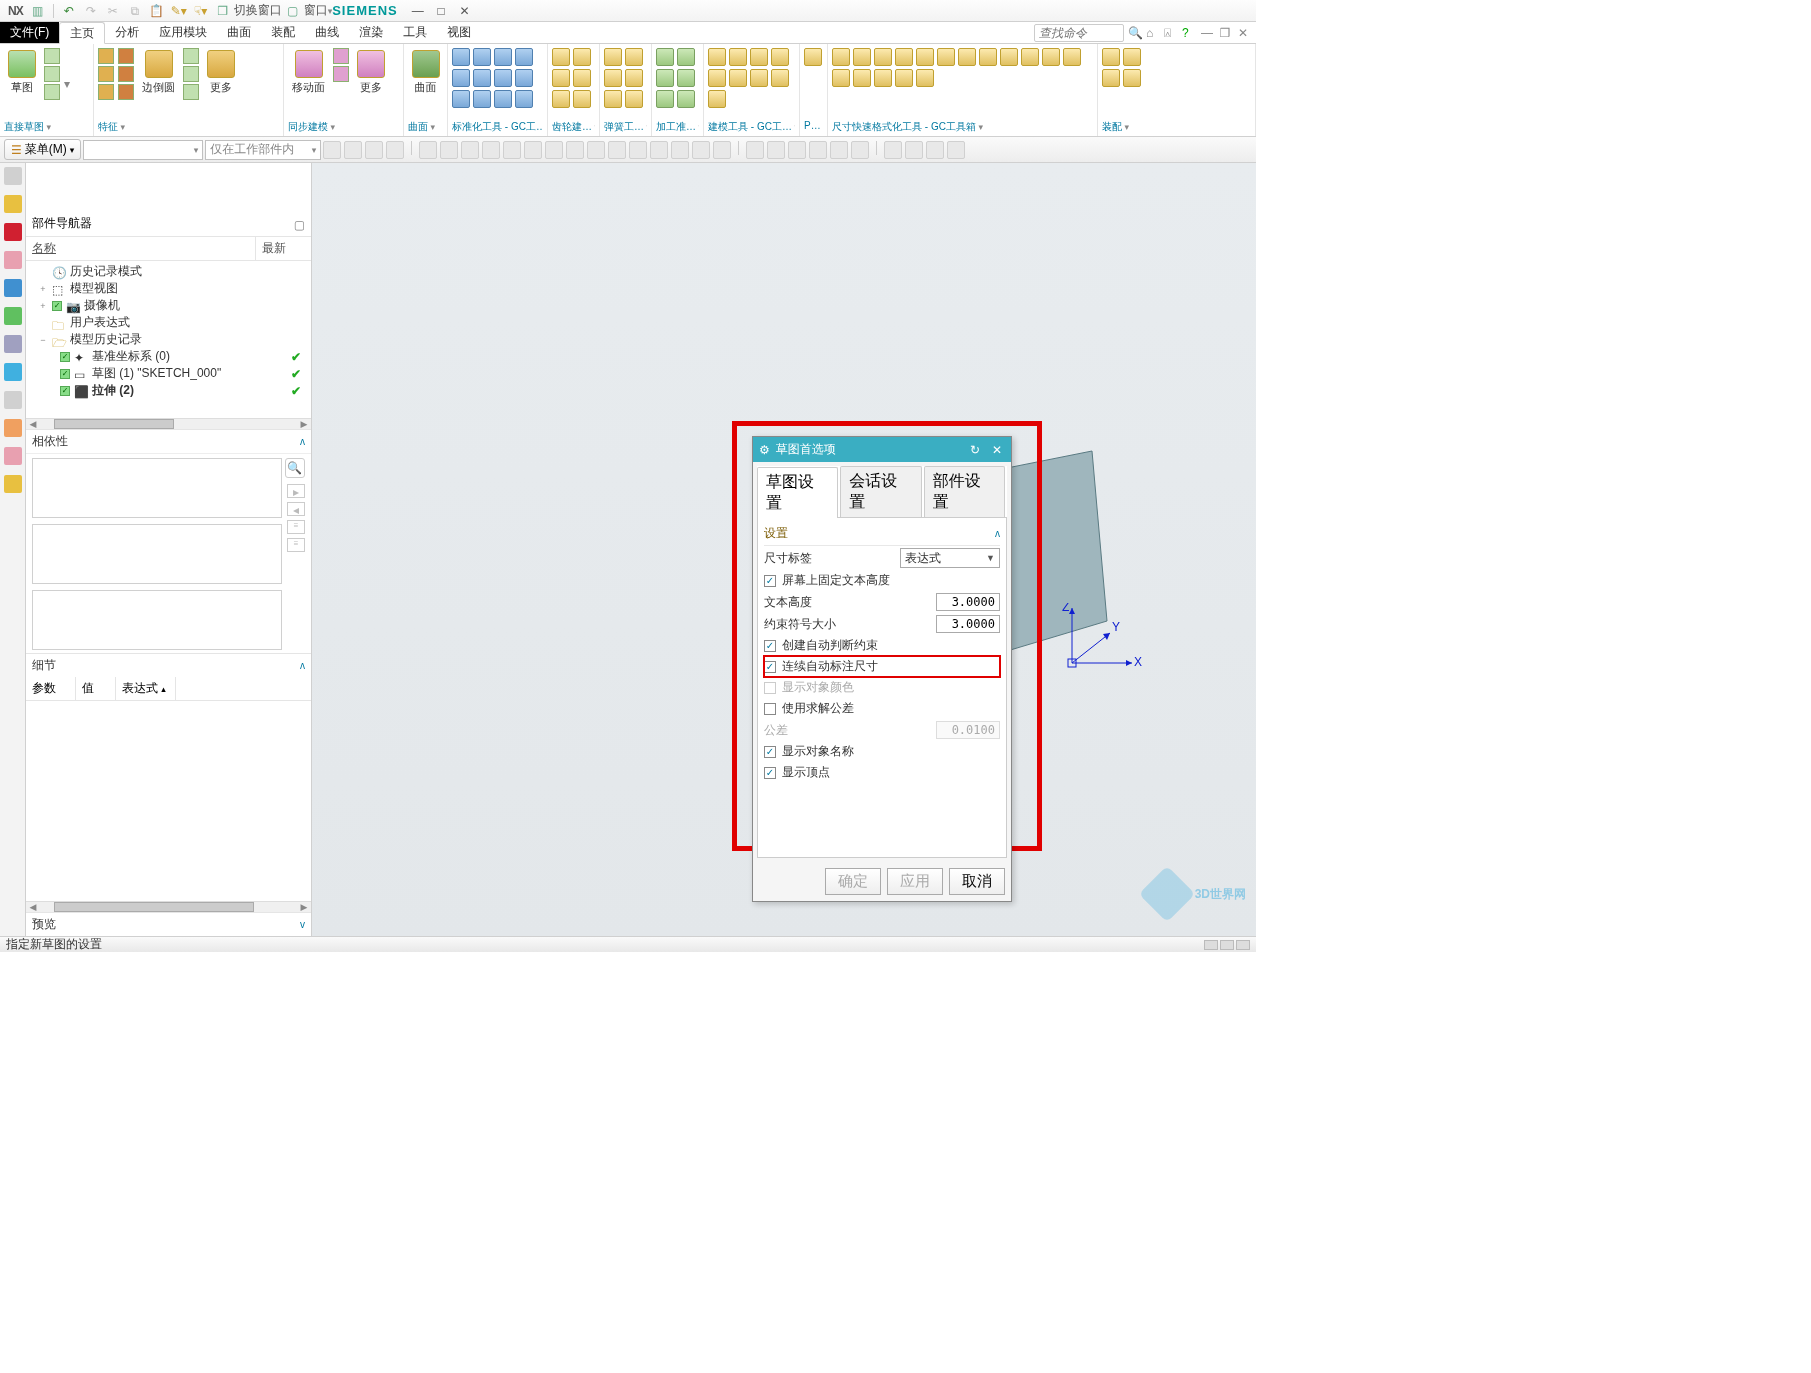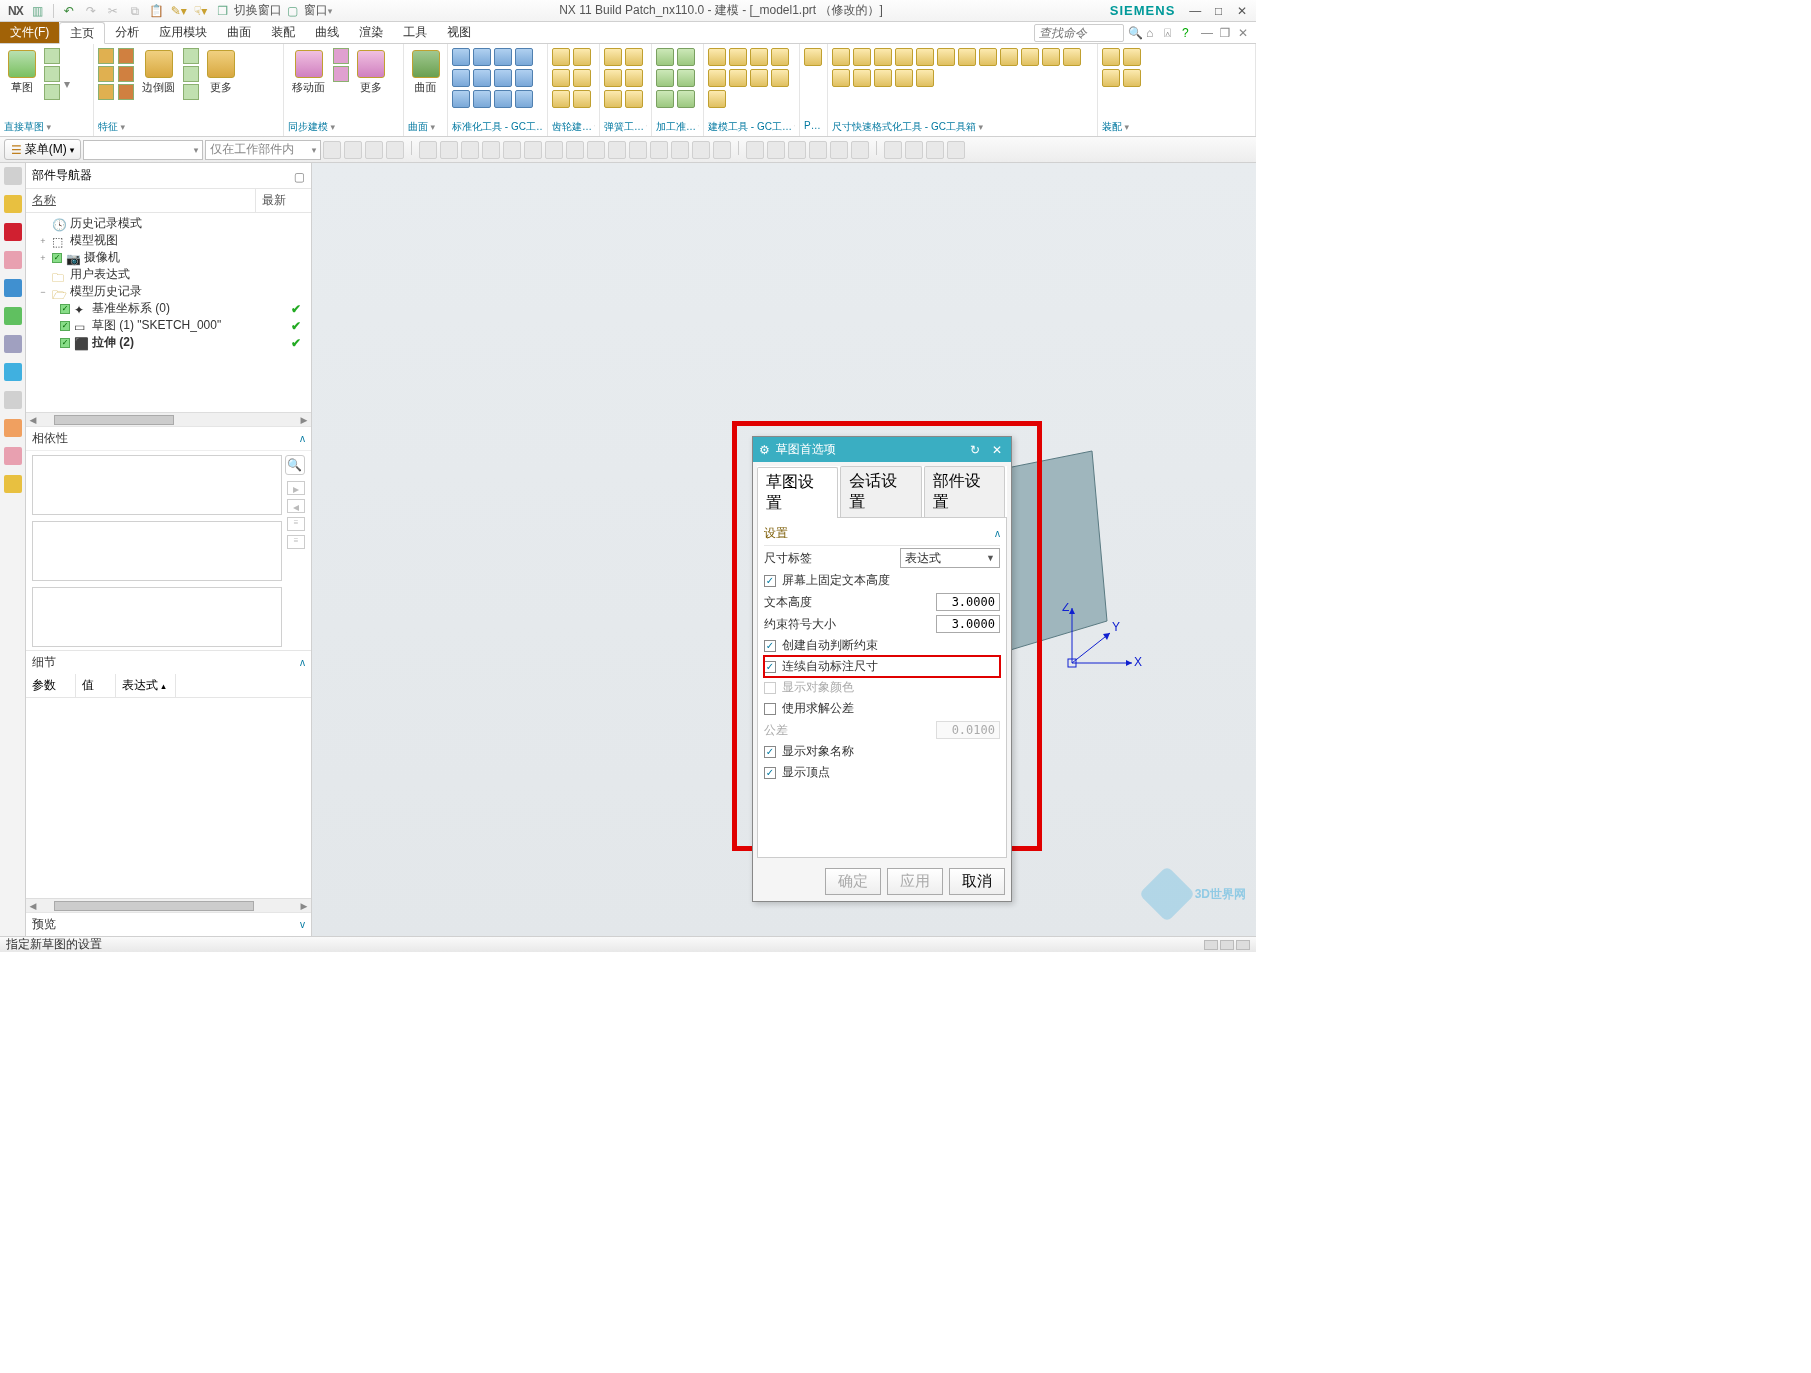--- a/index.html
+++ b/index.html
@@ -10,21 +10,21 @@
   .nx-logo { font-weight: bold; color: #555; letter-spacing: -1px; padding: 0 4px; }
   .tb-ico { width: 16px; height: 16px; margin: 0 3px; display: inline-flex; align-items: center; justify-content: center; color: #6a8; }
   .tb-sep { width: 1px; height: 14px; background: #ccc; margin: 0 4px; }
   .titlebar-center { flex: 1; text-align: center; color: #555; }
   .siemens { color: #009999; font-weight: bold; letter-spacing: 1px; padding-right: 10px; font-size: 13px; }
   .win-btns span { display: inline-block; width: 20px; text-align: center; color: #555; }
 
   
   .menurow { height: 22px; background: #fff; display: flex; align-items: stretch; border-bottom: 1px solid #d0d0d0; position: relative; }
   .menutab { padding: 3px 10px; color: #333; display: flex; align-items: center; }
-  .menutab.active-file { background: #a16207; color: #fff; }
+  .menutab.active-file { background: #000000; color: #fff; }
   .menutab.active { border: 1px solid #d0d0d0; border-bottom: 1px solid #fff; border-radius: 3px 3px 0 0; background: #fff; margin-bottom: -1px; }
   .search-cmd { margin-left: auto; display: flex; align-items: center; gap: 4px; padding-right: 6px; }
   .search-cmd input { width: 90px; height: 18px; border: 1px solid #ccc; border-radius: 2px; padding: 0 4px; color: #aaa; font-style: italic; }
   .mini-ico { width: 14px; height: 14px; display: inline-block; }
 
   
   .ribbon { height: 93px; background: #fff; border-bottom: 1px solid #d0d0d0; display: flex; }
   .rg { border-right: 1px solid #e5e5e5; display: flex; flex-direction: column; padding: 2px 4px 0; }
   .rg-body { flex: 1; display: flex; align-items: flex-start; gap: 4px; padding-top: 2px; }
   .rg-label { height: 16px; text-align: left; color: #0078a0; font-size: 10px; white-space: nowrap; overflow: hidden; }
@@ -45,21 +45,21 @@
   .combo { height: 20px; border: 1px solid #c0c0c0; background: #fff; padding: 0 4px; color: #888; display: flex; align-items: center; justify-content: space-between; }
   .t2-ico { width: 18px; height: 18px; background: #e8e8e8; border: 1px solid #d0d0d0; border-radius: 2px; }
 
   
   .main { display: flex; height: 773px; }
   .sidebar-icons { width: 26px; background: #f3f3f3; border-right: 1px solid #d0d0d0; display: flex; flex-direction: column; align-items: center; padding-top: 4px; gap: 10px; }
   .sidebar-icons .sico { width: 18px; height: 18px; border-radius: 2px; }
   .sico.c1{background:#d0d0d0}.sico.c2{background:#e8c040}.sico.c3{background:#d02030}.sico.c4{background:#e8a0b0}.sico.c5{background:#4090d0}.sico.c6{background:#60c060}.sico.c7{background:#a0a0c0}.sico.c8{background:#40b0e0}.sico.c9{background:#d0d0d0}.sico.c10{background:#f0a060}
 
   .nav-panel { width: 286px; background: #fff; border-right: 1px solid #d0d0d0; display: flex; flex-direction: column; }
-  .nav-title { padding: 4px 6px; border-bottom: 1px solid #e5e5e5; display: flex; align-items: flex-end; justify-content: space-between; }
+  .nav-title { padding: 4px 6px; border-bottom: 1px solid #e5e5e5; display: flex; align-items: flex-end; justify-content: space-between; margin-top: 48px; }
   .nav-header { display: flex; border-bottom: 1px solid #e5e5e5; font-size: 11px; color: #555; }
   .nav-header div:first-child { width: 230px; padding: 3px 6px; border-right: 1px solid #e5e5e5; text-decoration: underline; }
   .nav-header div:last-child { flex: 1; padding: 3px 6px; }
   .tree { padding: 2px 0; overflow: auto; }
   .tree-row { display: flex; align-items: center; height: 17px; padding-left: 12px; gap: 4px; font-size: 12px; color: #333; }
   .tree-row .tico { width: 14px; height: 12px; display: inline-block; }
   .expander { color: #888; width: 10px; font-size: 9px; text-align: center; }
   .chk { width: 10px; height: 10px; border: 1px solid #5a5; background: #8d8; font-size: 8px; color: #060; text-align: center; line-height: 8px; }
   .tick { color: #2a2; font-weight: bold; margin-left: auto; padding-right: 10px; }
 
@@ -131,21 +131,20 @@
   <span class="tb-ico" style="color:#bbb">✂</span>
   <span class="tb-ico" style="color:#bbb">⧉</span>
   <span class="tb-ico" style="color:#bbb">📋</span>
   <span class="tb-ico" style="color:#c8a030">✎▾</span>
   <span class="tb-ico" style="color:#c8a030">☟▾</span>
   <span class="tb-ico">❐</span>
   <span style="color:#555">切换窗口</span>
   <span class="tb-ico">▢</span>
   <span style="color:#555">窗口</span>
     <span style="font-size:9px;color:#888">▾</span>
-  <span class="titlebar-center">NX 11  Build Patch_nx110.0 - 建模 - [_model1.prt （修改的）]</span>
   <span class="siemens">SIEMENS</span>
   <div class="win-btns">
     <span>—</span>
     <span>□</span>
     <span>✕</span>
   </div>
 </div>
 
 <div class="menurow">
   <div class="menutab active-file">文件(F)</div>

